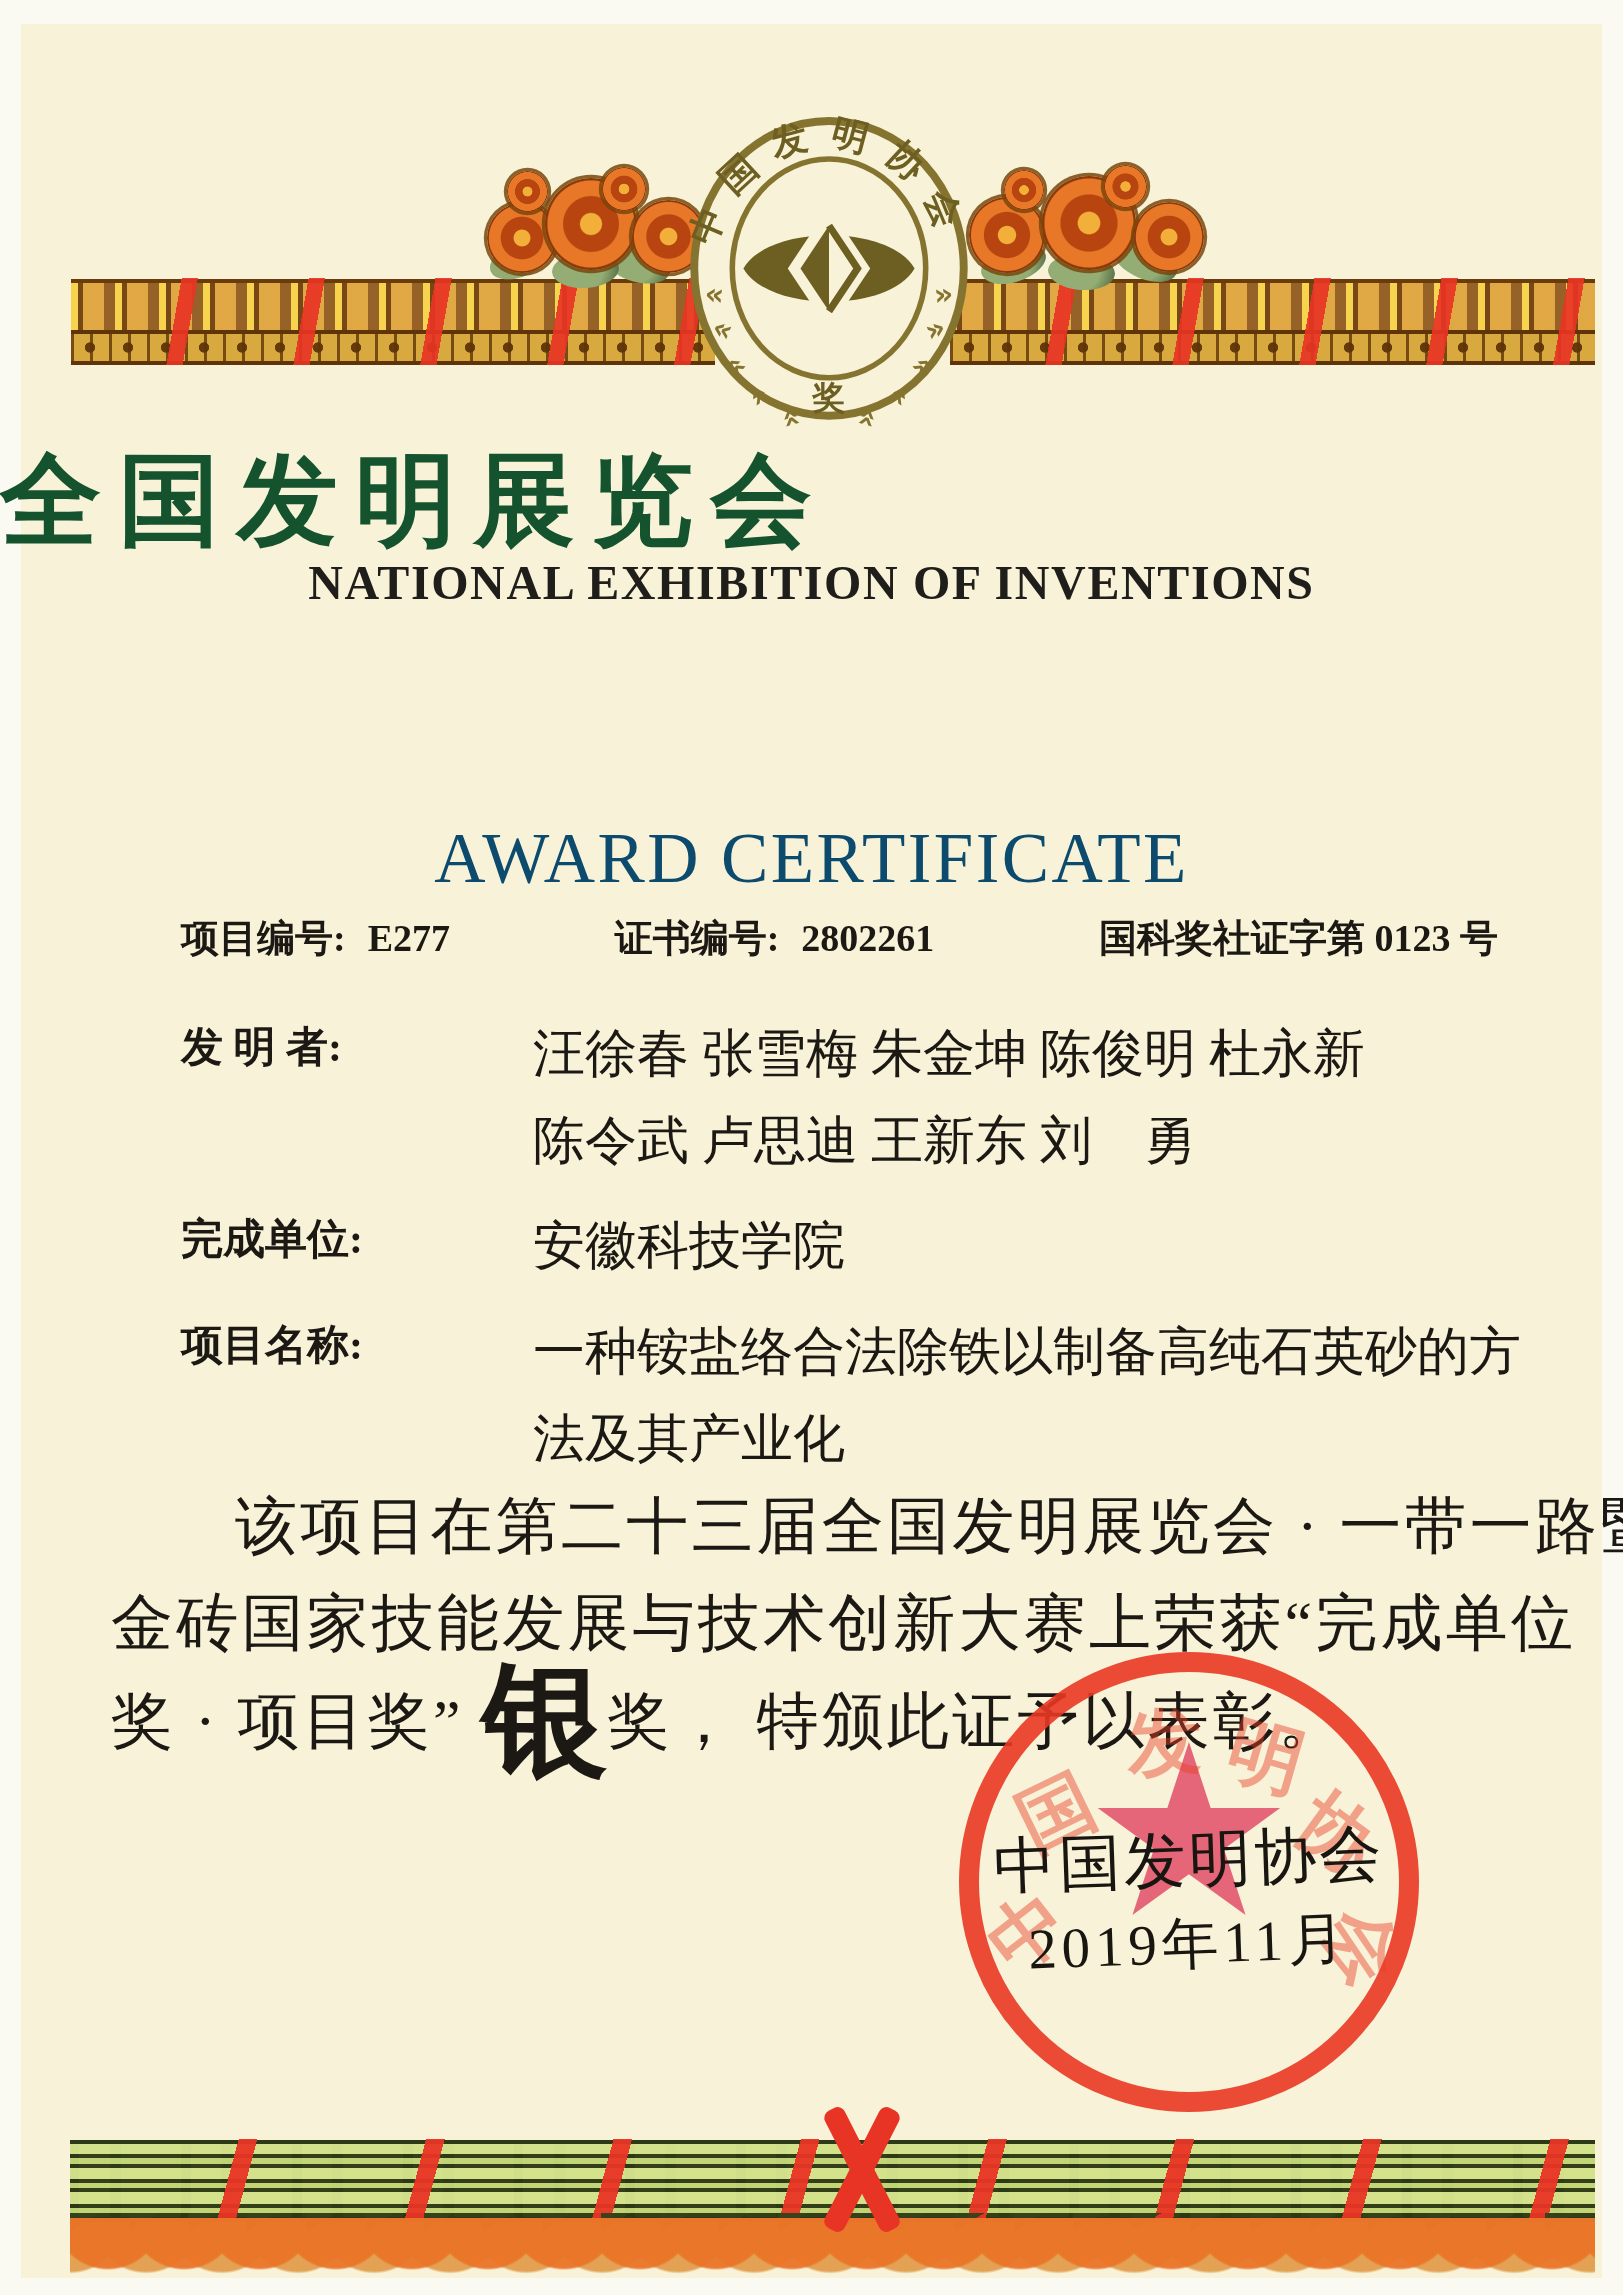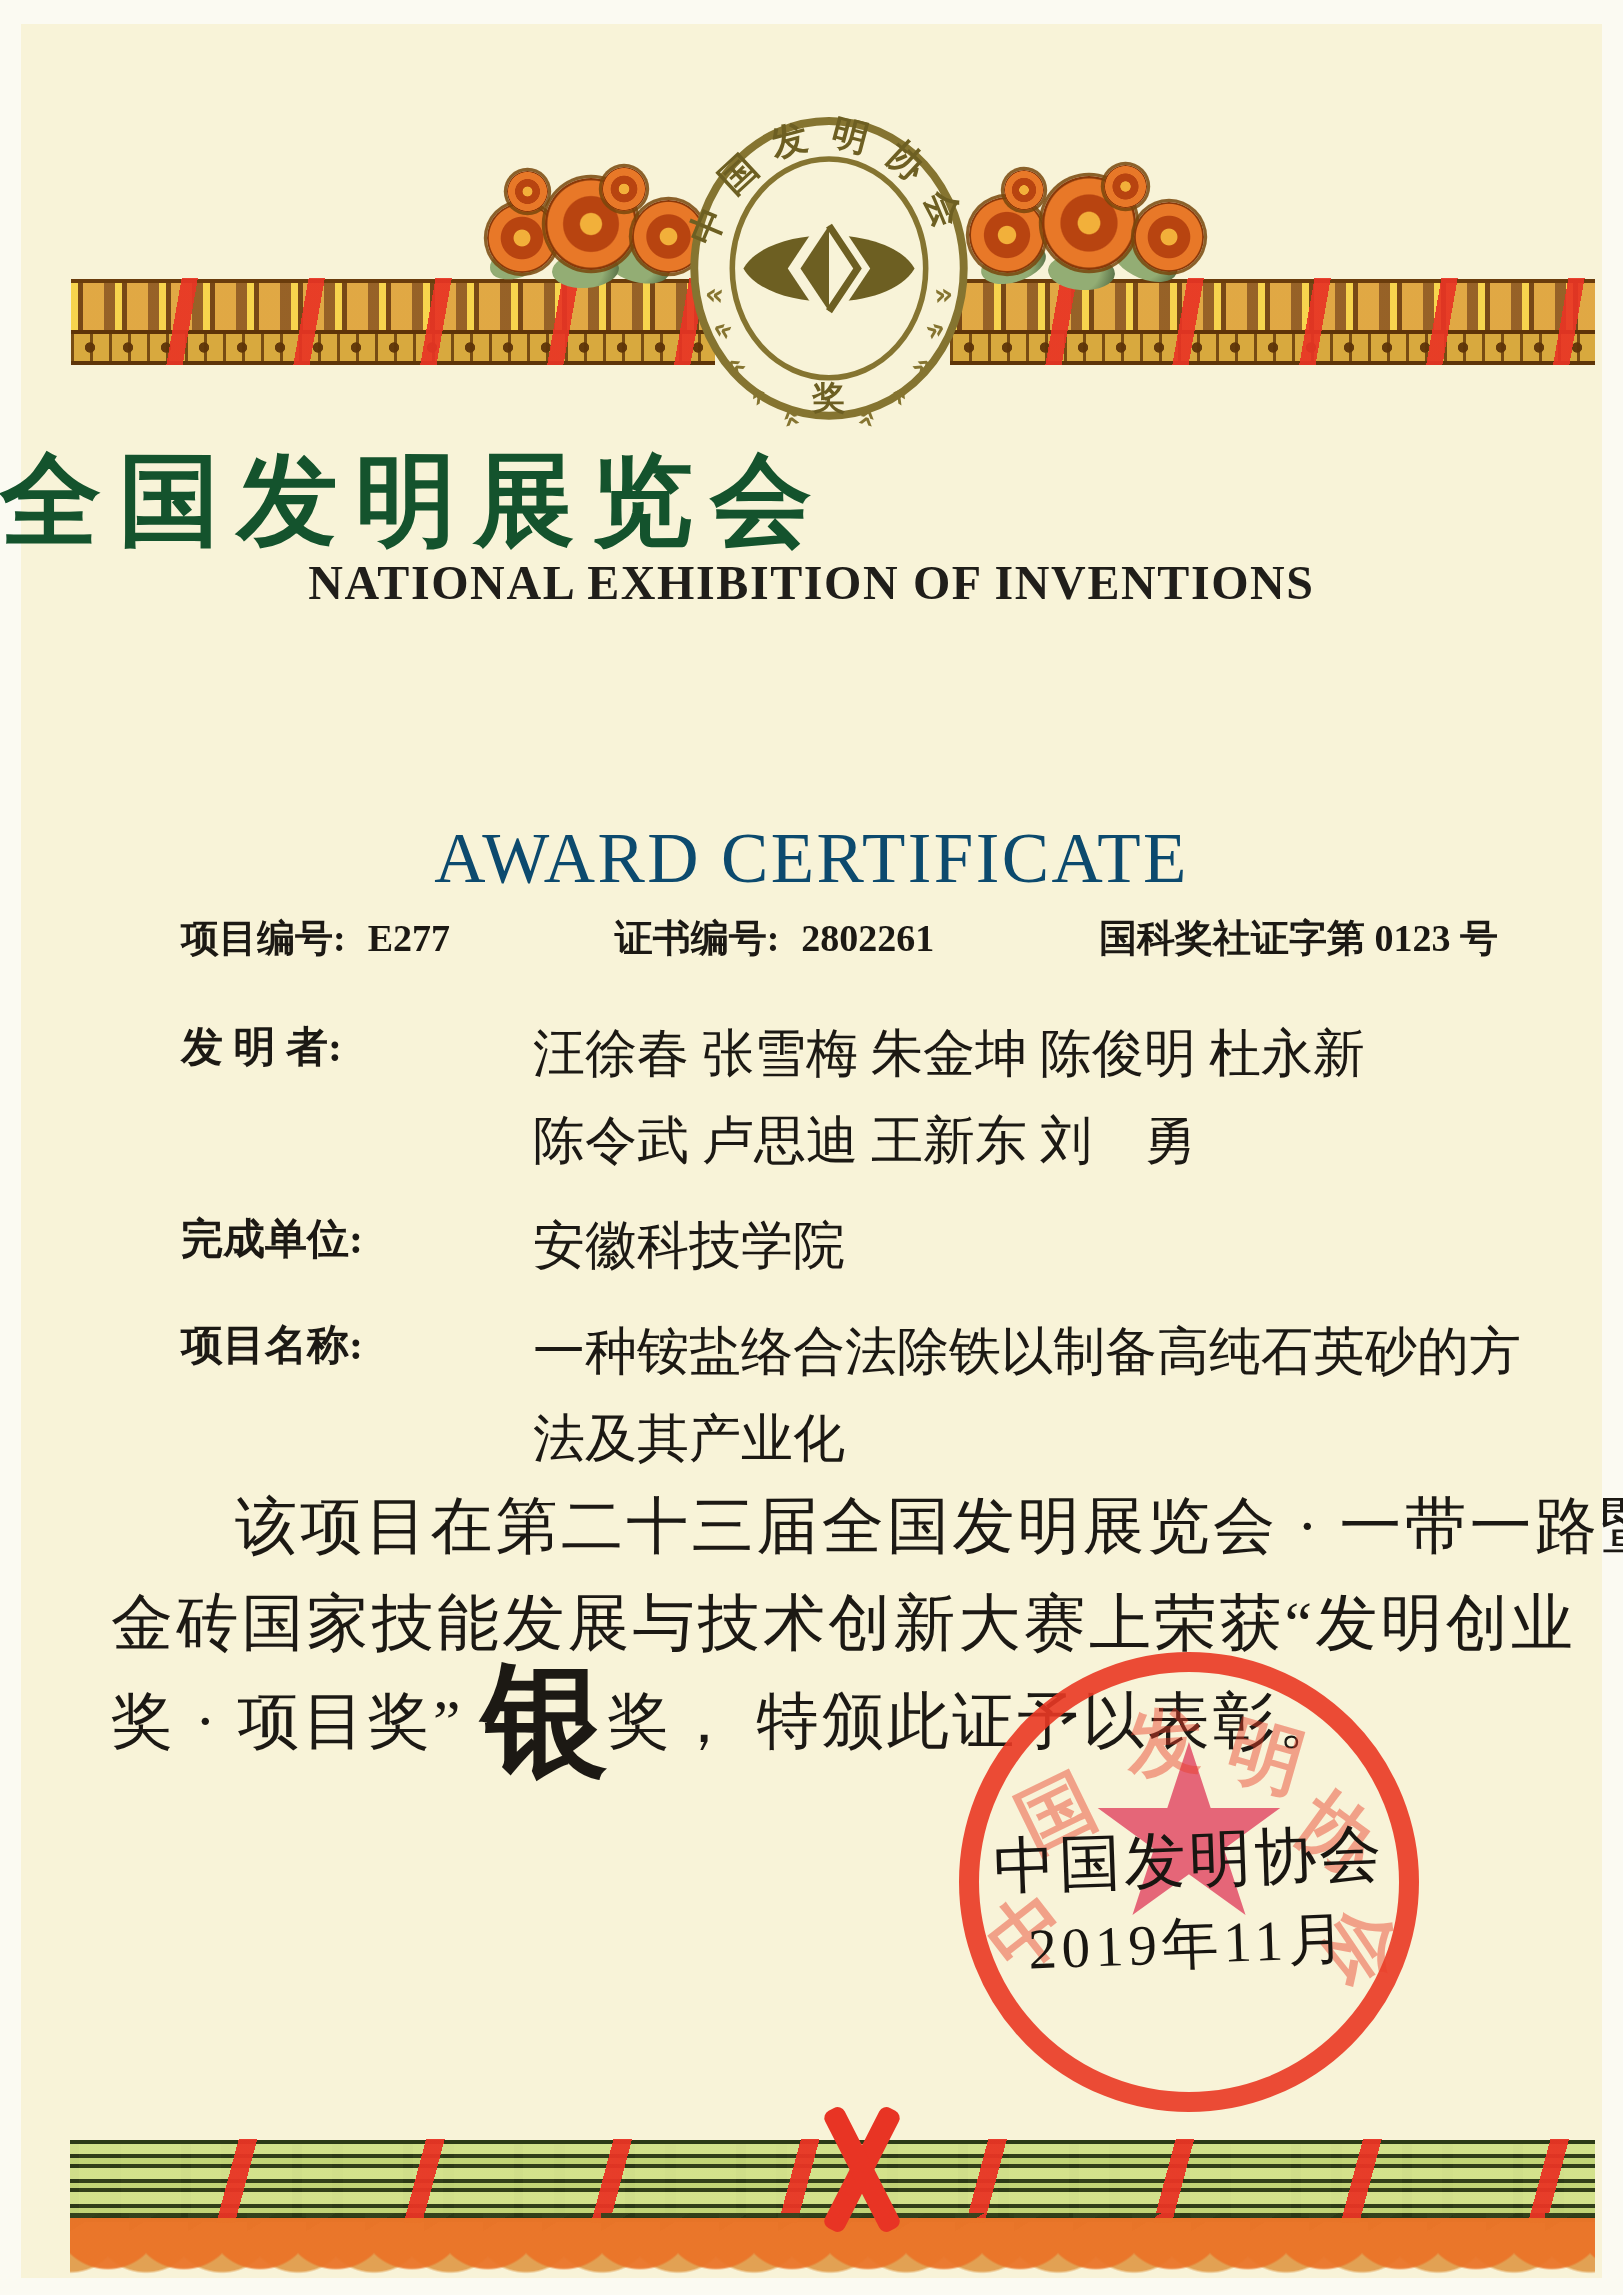--- a/index.html
+++ b/index.html
@@ -172,21 +172,21 @@
     <span class="flabel">完成单位:</span>
     <span class="fval">安徽科技学院</span>
   </div>
   <div class="frow" style="top:1317px;height:174px;">
     <span class="flabel">项目名称:</span>
     <span class="fval">一种铵盐络合法除铁以制备高纯石英砂的方</span>
     <span class="fval l2">法及其产业化</span>
   </div>
 
   <div class="bline indent" style="top:1484px;">该项目在第二十三届全国发明展览会 · 一带一路暨</div>
-  <div class="bline" style="top:1581px;">金砖国家技能发展与技术创新大赛上荣获“发明创业</div>
+  <div class="bline" style="top:1581px;">金砖国家技能发展与技术创新大赛上荣获“完成单位</div>
   <div class="bline" style="top:1679px;">
     <span>奖 · 项目奖” </span><span class="grade">银</span><span>奖， 特颁此证予以表彰。</span>
   </div>
 
   <div class="seal">
     <div class="seal-ring"></div>
     <span class="seal-star">★</span>
     <span class="stamp-ch" style="left:32px;top:230px;transform:rotate(-38deg)">中</span>
     <span class="stamp-ch" style="left:60px;top:111px;transform:rotate(-26deg)">国</span>
     <span class="stamp-ch" style="left:168px;top:41px;transform:rotate(-4deg)">发</span>

